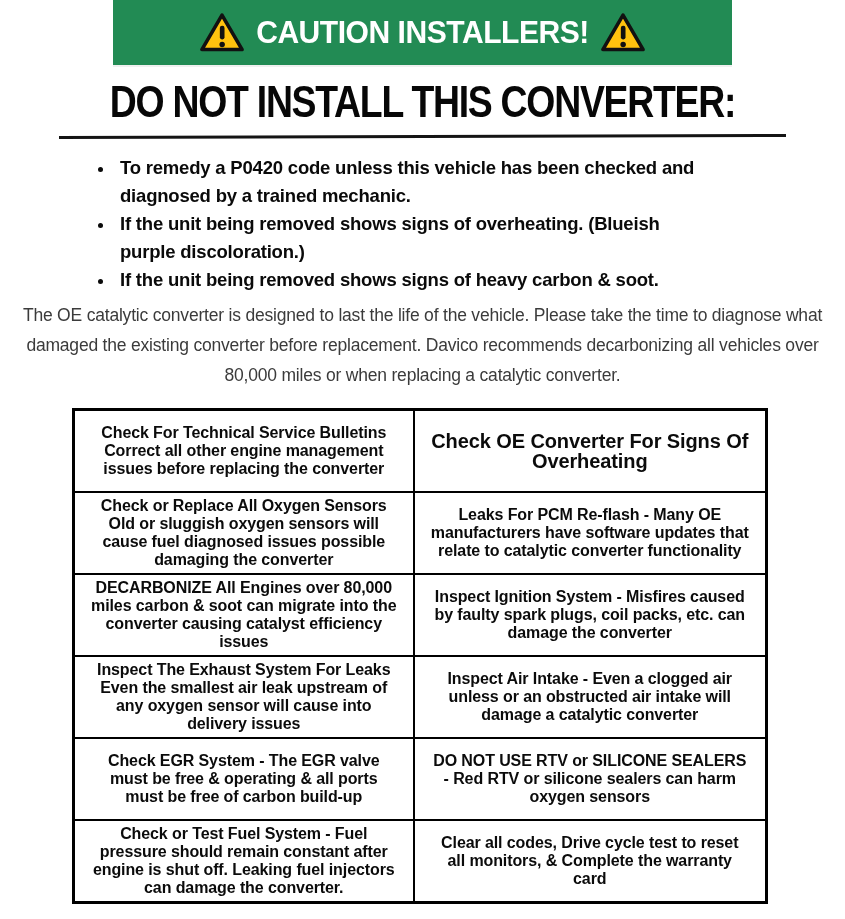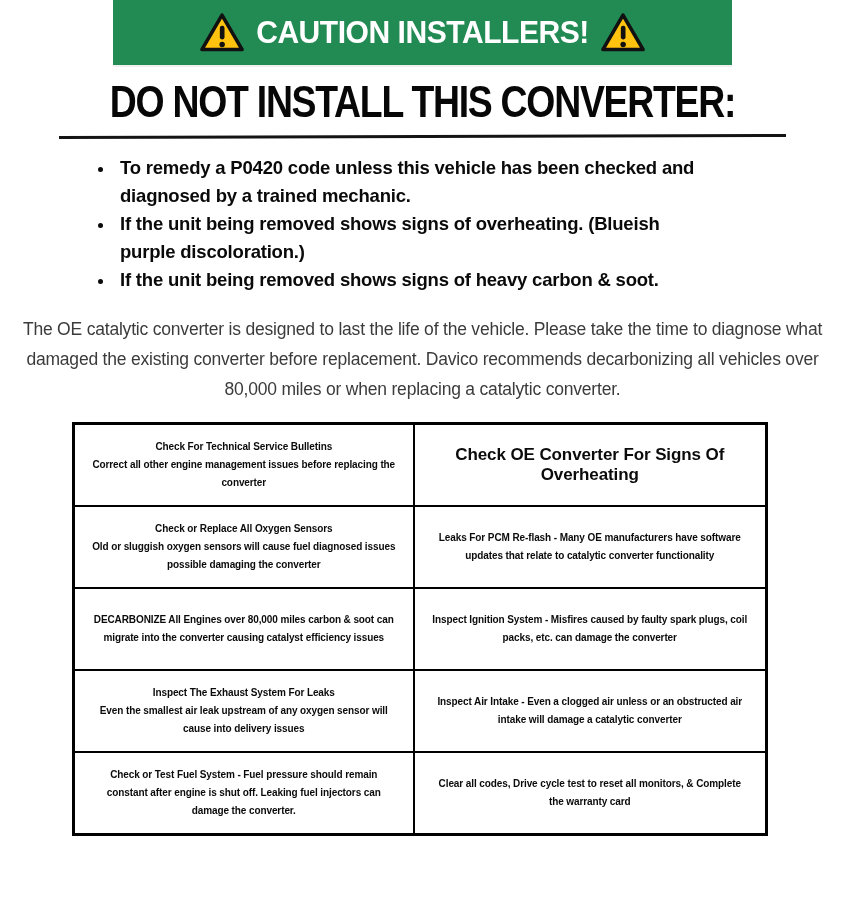--- a/index.html
+++ b/index.html
@@ -69,21 +69,21 @@
     font-weight: bold;
     line-height: 28px;
     letter-spacing: -0.2px;
     color: #0a0a0a;
   }
   .bullet-list li { padding-left: 6px; margin: 0; }
   .bullet-list li::marker { font-size: 15px; }
 
   
   .note {
-    margin: 20px auto 0 auto;
+    margin: 6px auto 0 auto;
     width: 833px;
     text-align: center;
     font-size: 17.5px;
     font-weight: normal;
     line-height: 30px;
     letter-spacing: -0.2px;
     color: #3b3b3b;
   }
 
   
@@ -111,28 +111,28 @@
     border-collapse: collapse;
     border: 3px solid #000;
     table-layout: fixed;
   }
   .keys-table td {
     border: 2px solid #000;
     height: 72px;
     padding: 4px 16px;
     text-align: center;
     vertical-align: middle;
-    font-size: 10px;
+    font-size: 16px;
     font-weight: bold;
     line-height: 18px;
     letter-spacing: -0.1px;
     color: #0b0b0b;
     white-space: pre-line;
   }
-  .keys-table td.big { font-size: 17px; line-height: 20px; }
+  .keys-table td.big { font-size: 20px; line-height: 20px; }
   .col-left  { width: 340px; }
   .col-right { width: 353px; }
 </style>
 </head>
 <body>
 
 <div class="page">
 
   <header class="banner">
     <span class="warn-icon">
@@ -184,19 +184,23 @@
       <tr>
         <td>DECARBONIZE All Engines over 80,000 miles carbon &amp; soot can migrate into the converter causing catalyst efficiency issues</td>
         <td>Inspect Ignition System - Misfires caused by faulty spark plugs, coil packs, etc. can damage the converter</td>
       </tr>
       <tr>
         <td>Inspect The Exhaust System For Leaks
 Even the smallest air leak upstream of any oxygen sensor will cause into delivery issues</td>
         <td>Inspect Air Intake - Even a clogged air unless or an obstructed air intake will damage a catalytic converter</td>
       </tr>
       <tr>
+        <td>Check EGR System - The EGR valve must be free &amp; operating &amp; all ports must be free of carbon build-up</td>
+        <td>DO NOT USE RTV or SILICONE SEALERS - Red RTV or silicone sealers can harm oxygen sensors</td>
+      </tr>
+      <tr>
         <td>Check or Test Fuel System - Fuel pressure should remain constant after engine is shut off.  Leaking fuel injectors can damage the converter.</td>
         <td>Clear all codes,  Drive cycle test to reset all monitors, &amp; Complete the warranty card</td>
       </tr>
     </tbody>
   </table>
 
 </div>
 
 </body></html>

